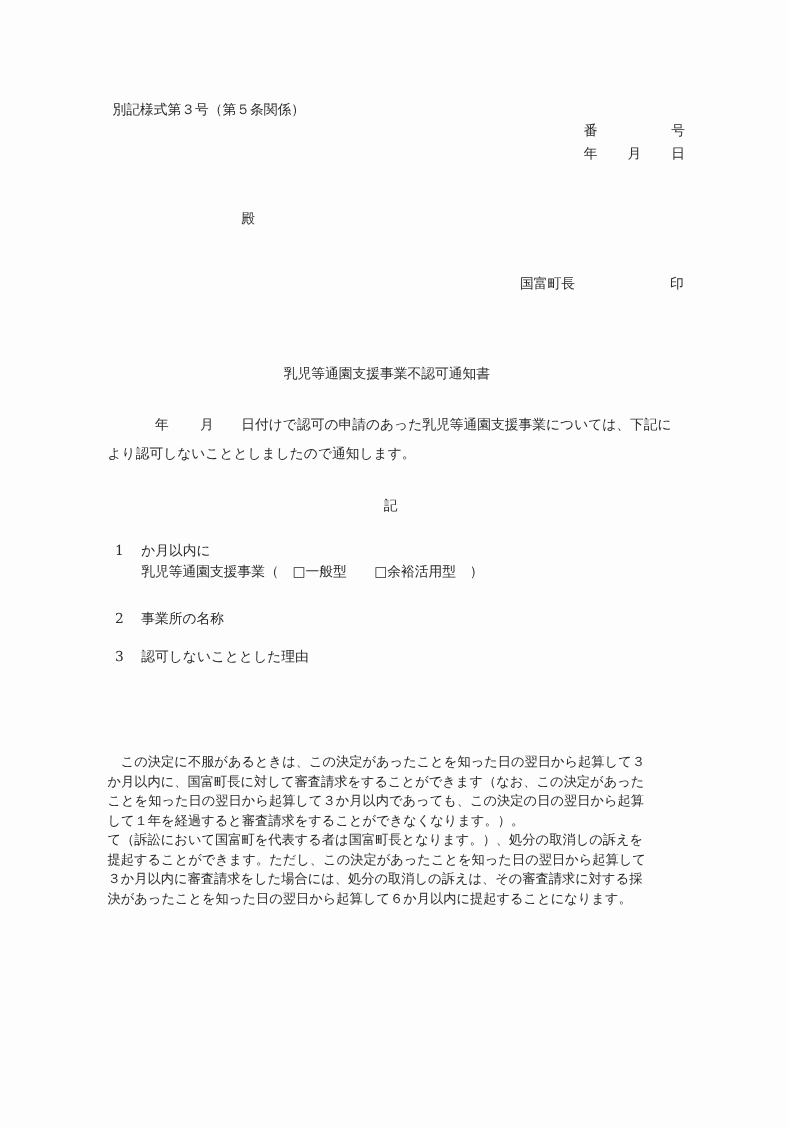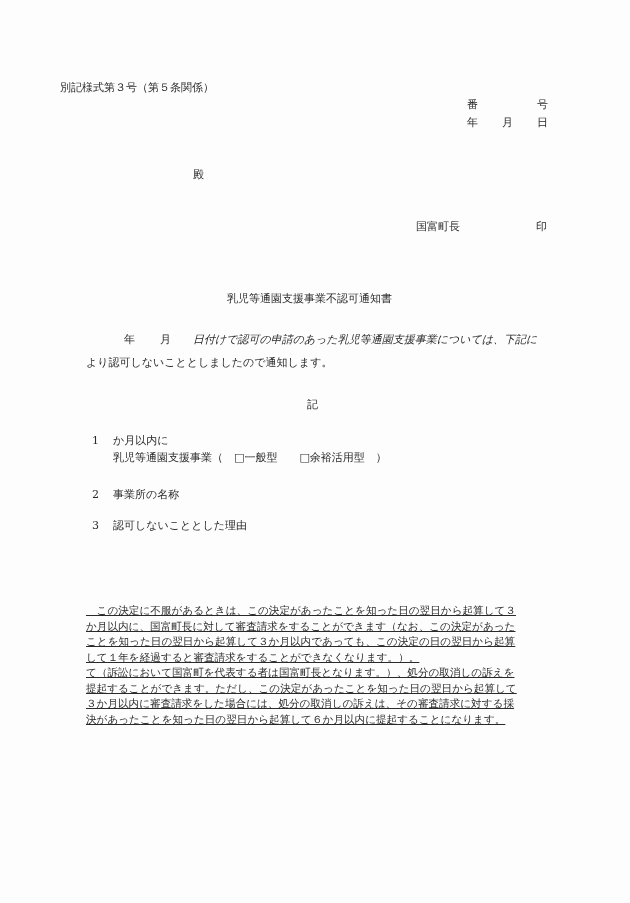--- a/index.html
+++ b/index.html
@@ -2,44 +2,44 @@
 <html><head>
 <meta charset="utf-8">
 <style>
   html, body { margin: 0; padding: 0; }
   body {
     width: 630px; height: 903px; background: #fdfdfd; overflow: hidden;
     font-family: "DejaVu Serif", "Liberation Serif", serif;
     color: #2a2a2a; font-size: 11px; position: relative;
   }
   .abs { position: absolute; white-space: nowrap; line-height: 14px; }
-  .para { position: absolute; left: 86px; width: 462px; font-size: 10.6px; line-height: 15.5px; text-align: justify; text-decoration: underline; }
+  .para { position: absolute; left: 86px; width: 462px; font-size: 10.6px; line-height: 15.5px; text-align: justify; }
   .para div { white-space: nowrap; }
 </style>
 </head>
 <body>
 
-<div class="abs" style="left:60px;top:81px;text-align:right;">別記様式第３号（第５条関係）</div>
+<div class="abs" style="left:90px;top:81px;text-align:right;">別記様式第３号（第５条関係）</div>
 
 <div class="abs" style="left:467px;top:98px;">番</div>
 <div class="abs" style="left:537px;top:98px;">号</div>
 <div class="abs" style="left:467px;top:116px;">年</div>
 <div class="abs" style="left:502px;top:116px;">月</div>
 <div class="abs" style="left:537px;top:116px;">日</div>
 
 <div class="abs" style="left:193px;top:168px;">殿</div>
 
 <div class="abs" style="left:387px;top:220px;margin-left:29px;">国富町長</div>
 <div class="abs" style="left:536px;top:220px;">印</div>
 
 <div class="abs" style="left:227px;top:272px;margin-top:20px;">乳児等通園支援事業不認可通知書</div>
 
 <div class="abs" style="left:124px;top:333px;">年</div>
 <div class="abs" style="left:160px;top:333px;">月</div>
-<div class="abs" style="left:193px;top:333px;font-style:italic;">日付けで認可の申請のあった乳児等通園支援事業については、下記に</div>
+<div class="abs" style="left:193px;top:333px;">日付けで認可の申請のあった乳児等通園支援事業については、下記に</div>
 <div class="abs" style="left:86px;top:356px;">より認可しないこととしましたので通知します。</div>
 
 <div class="abs" style="left:307px;top:398px;">記</div>
 
 <div class="abs" style="left:92px;top:434px;">1</div>
 <div class="abs" style="left:113px;top:434px;">か月以内に</div>
 <div class="abs" style="left:113px;top:451px;text-align:center;">乳児等通園支援事業（　□一般型　　□余裕活用型　）</div>
 
 <div class="abs" style="left:92px;top:488px;">2</div>
 <div class="abs" style="left:113px;top:488px;">事業所の名称</div>

